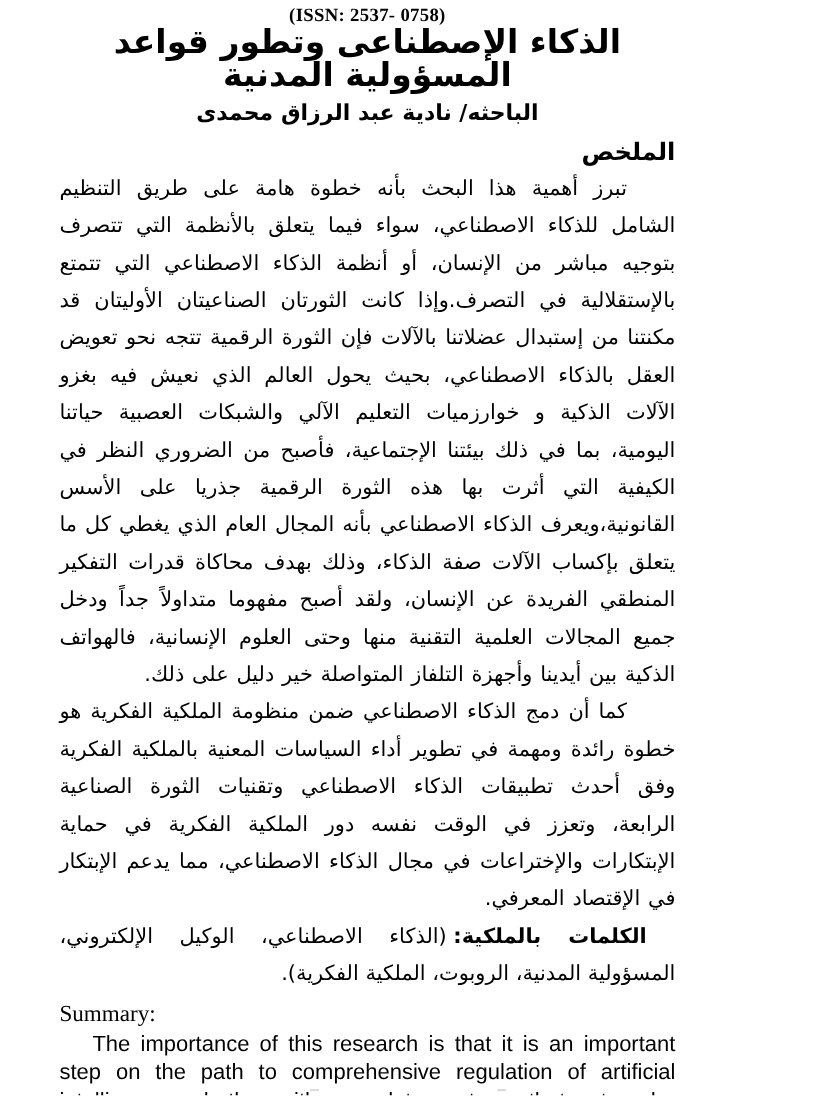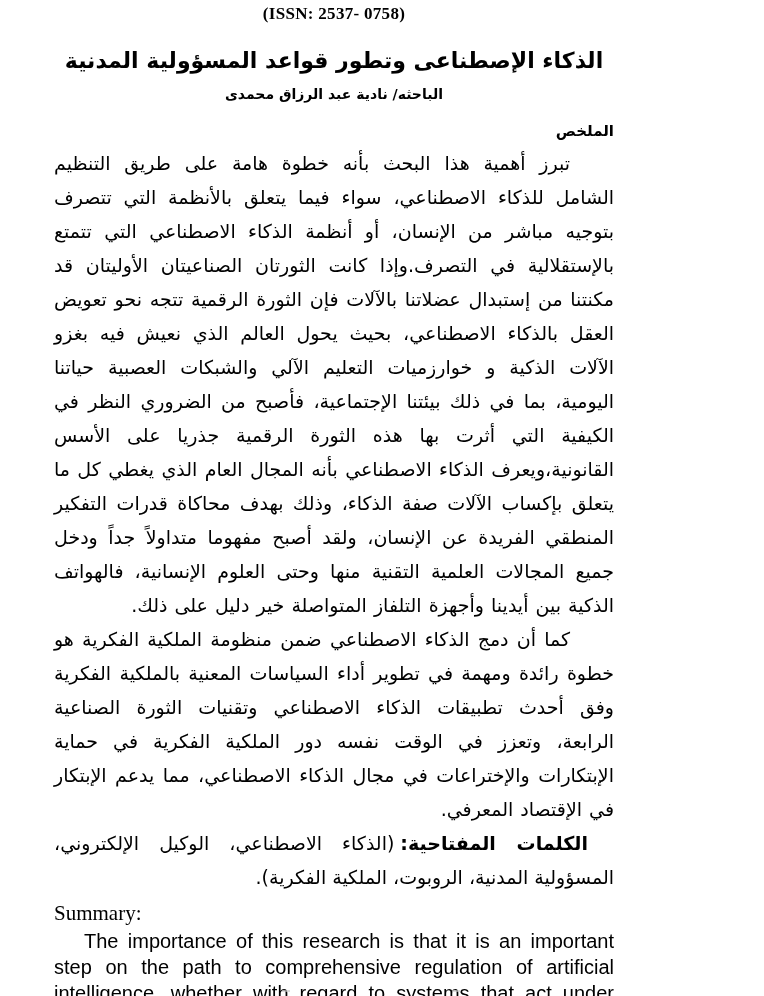--- a/index.html
+++ b/index.html
@@ -32,35 +32,34 @@
     letter-spacing: 0.3px;
   }
   
   .arabic {
     font-family: "DejaVu Sans", sans-serif;
     direction: rtl;
     unicode-bidi: embed;
   }
   .paper-title {
     font-weight: bold;
-    font-size: 22px;
+    font-size: 30px;
     text-align: center;
-    margin-top: 22px;
     line-height: 30px;
   }
   .author-line {
     font-weight: bold;
-    font-size: 14px;
+    font-size: 20px;
     text-align: center;
     margin-top: 4px;
     line-height: 28px;
   }
   .abstract-heading {
     font-weight: bold;
-    font-size: 15px;
+    font-size: 22px;
     text-align: right;
     margin-top: 8px;
     line-height: 30px;
   }
   .ar-para {
     font-size: 19px;
     line-height: 34px;
     text-align: justify;
     text-align-last: right;
     text-indent: 44px;
@@ -124,21 +123,21 @@
     <div class="paper-title arabic">الذكاء الإصطناعى وتطور قواعد المسؤولية المدنية</div>
 
     <div class="author-line arabic">الباحثه/ نادية عبد الرزاق محمدى</div>
 
     <div class="abstract-heading arabic">الملخص</div>
 
     <p class="ar-para arabic">تبرز أهمية هذا البحث بأنه خطوة هامة على طريق التنظيم الشامل للذكاء الاصطناعي، سواء فيما يتعلق بالأنظمة التي تتصرف بتوجيه مباشر من الإنسان، أو أنظمة الذكاء الاصطناعي التي تتمتع بالإستقلالية في التصرف.وإذا كانت الثورتان الصناعيتان الأوليتان قد مكنتنا من إستبدال عضلاتنا بالآلات فإن الثورة الرقمية تتجه نحو تعويض العقل بالذكاء الاصطناعي، بحيث يحول العالم الذي نعيش فيه بغزو الآلات الذكية و خوارزميات التعليم الآلي والشبكات العصبية حياتنا اليومية، بما في ذلك بيئتنا الإجتماعية، فأصبح من الضروري النظر في الكيفية التي أثرت بها هذه الثورة الرقمية جذريا على الأسس القانونية،ويعرف الذكاء الاصطناعي بأنه المجال العام الذي يغطي كل ما يتعلق بإكساب الآلات صفة الذكاء، وذلك بهدف محاكاة قدرات التفكير المنطقي الفريدة عن الإنسان، ولقد أصبح مفهوما متداولاً جداً ودخل جميع المجالات العلمية التقنية منها وحتى العلوم الإنسانية، فالهواتف الذكية بين أيدينا وأجهزة التلفاز المتواصلة خير دليل على ذلك.</p>
 
     <p class="ar-para arabic">كما أن دمج الذكاء الاصطناعي ضمن منظومة الملكية الفكرية هو خطوة رائدة ومهمة في تطوير أداء السياسات المعنية بالملكية الفكرية وفق أحدث تطبيقات الذكاء الاصطناعي وتقنيات الثورة الصناعية الرابعة، وتعزز في الوقت نفسه دور الملكية الفكرية في حماية الإبتكارات والإختراعات في مجال الذكاء الاصطناعي، مما يدعم الإبتكار في الإقتصاد المعرفي.</p>
 
-    <p class="keywords-line arabic"><span class="kw-label">الكلمات المفتاحية:</span><span>(الذكاء الاصطناعي، الوكيل الإلكتروني، المسؤولية المدنية، الروبوت، الملكية الفكرية).</span></p>
+    <p class="keywords-line arabic"><span class="kw-label">الكلمات بالملكية:</span><span>(الذكاء الاصطناعي، الوكيل الإلكتروني، المسؤولية المدنية، الروبوت، الملكية الفكرية).</span></p>
 
     <h2 class="summary-heading">Summary:</h2>
 
     <p class="en-para">The importance of this research is that it is an important step on the path to comprehensive regulation of artificial intelligence, whether with regard to systems that act under the direct guidance of humans, or artificial intelligence systems that enjoy independence in behavior. If the first two industrial revolutions enabled us to replace our muscles with machines, the digital</p>
 
   </div>
 
   <div class="artifact artifact-1"></div>
   <div class="artifact artifact-2"></div>
 </div>

